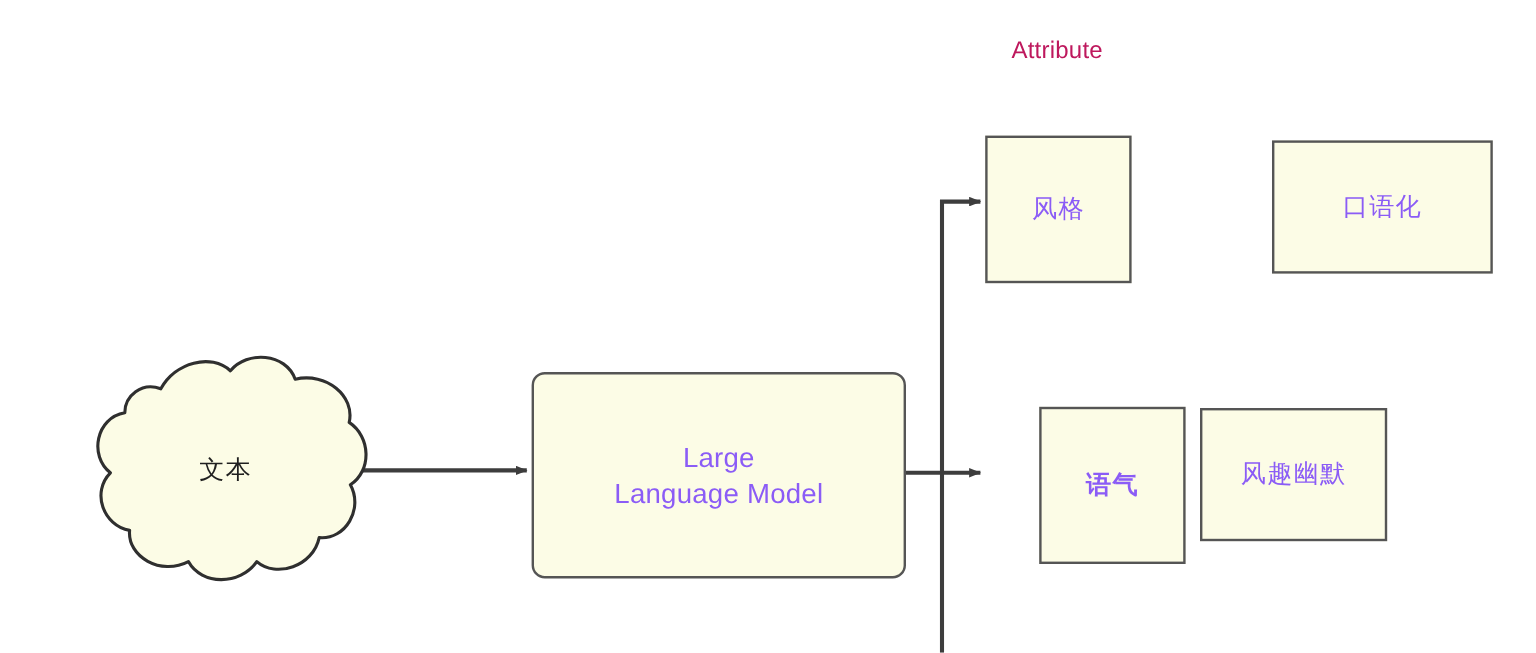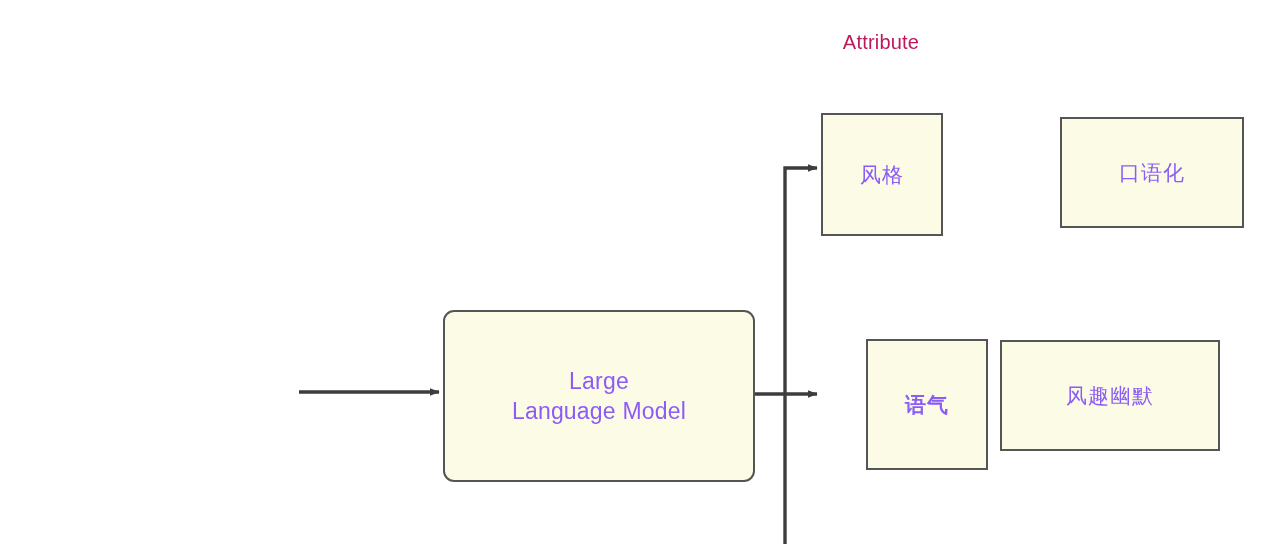--- a/index.html
+++ b/index.html
@@ -91,21 +91,21 @@
   
   #node-value-style {
     left: 1060px;
     top: 117px;
     width: 184px;
     height: 111px;
   }
   #node-value-tone {
     left: 1000px;
     top: 340px;
-    width: 220px;
+    width: 156px;
     height: 111px;
   }
 
   
   #node-cloud {
     position: absolute;
     left: 60px;
     top: 288px;
     width: 250px;
     height: 205px;
@@ -156,20 +156,37 @@
     <g>
       <path d="M785,394 L785,168 L817,168" fill="none" stroke="#3d3d3d" stroke-width="3.4" marker-end="url(#arrowhead)"></path>
     </g>
     <g>
       <line x1="785" y1="394" x2="785" y2="544" stroke="#3d3d3d" stroke-width="3.4"></line>
     </g>
   </svg>
 
   <div class="col-header" id="header-attribute">Attribute</div>
 
+  <div id="node-cloud">
+    <svg viewBox="0 0 250 205" xmlns="http://www.w3.org/2000/svg">
+      <path d="M74,36
+               C86,14 116,6 132,21
+               C146,4 178,6 186,28
+               C212,22 236,42 231,64
+               C249,76 250,104 232,116
+               C243,136 228,162 206,160
+               C201,184 170,194 154,180
+               C140,200 108,200 97,180
+               C74,192 46,176 48,154
+               C26,150 16,122 32,106
+               C14,92 20,60 44,56
+               C44,42 58,30 74,36 Z" fill="#fcfce6" stroke="#2f2f2f" stroke-width="2.6" stroke-linejoin="round"></path>
+    </svg>
+    <div class="cloud-text">文本</div>
+  </div>
 
   <div class="node" id="node-llm">
     <div class="node-label latin">Large
 Language Model</div>
   </div>
 
   <div class="node" id="node-attr-style">
     <div class="node-label">风格</div>
   </div>
 

